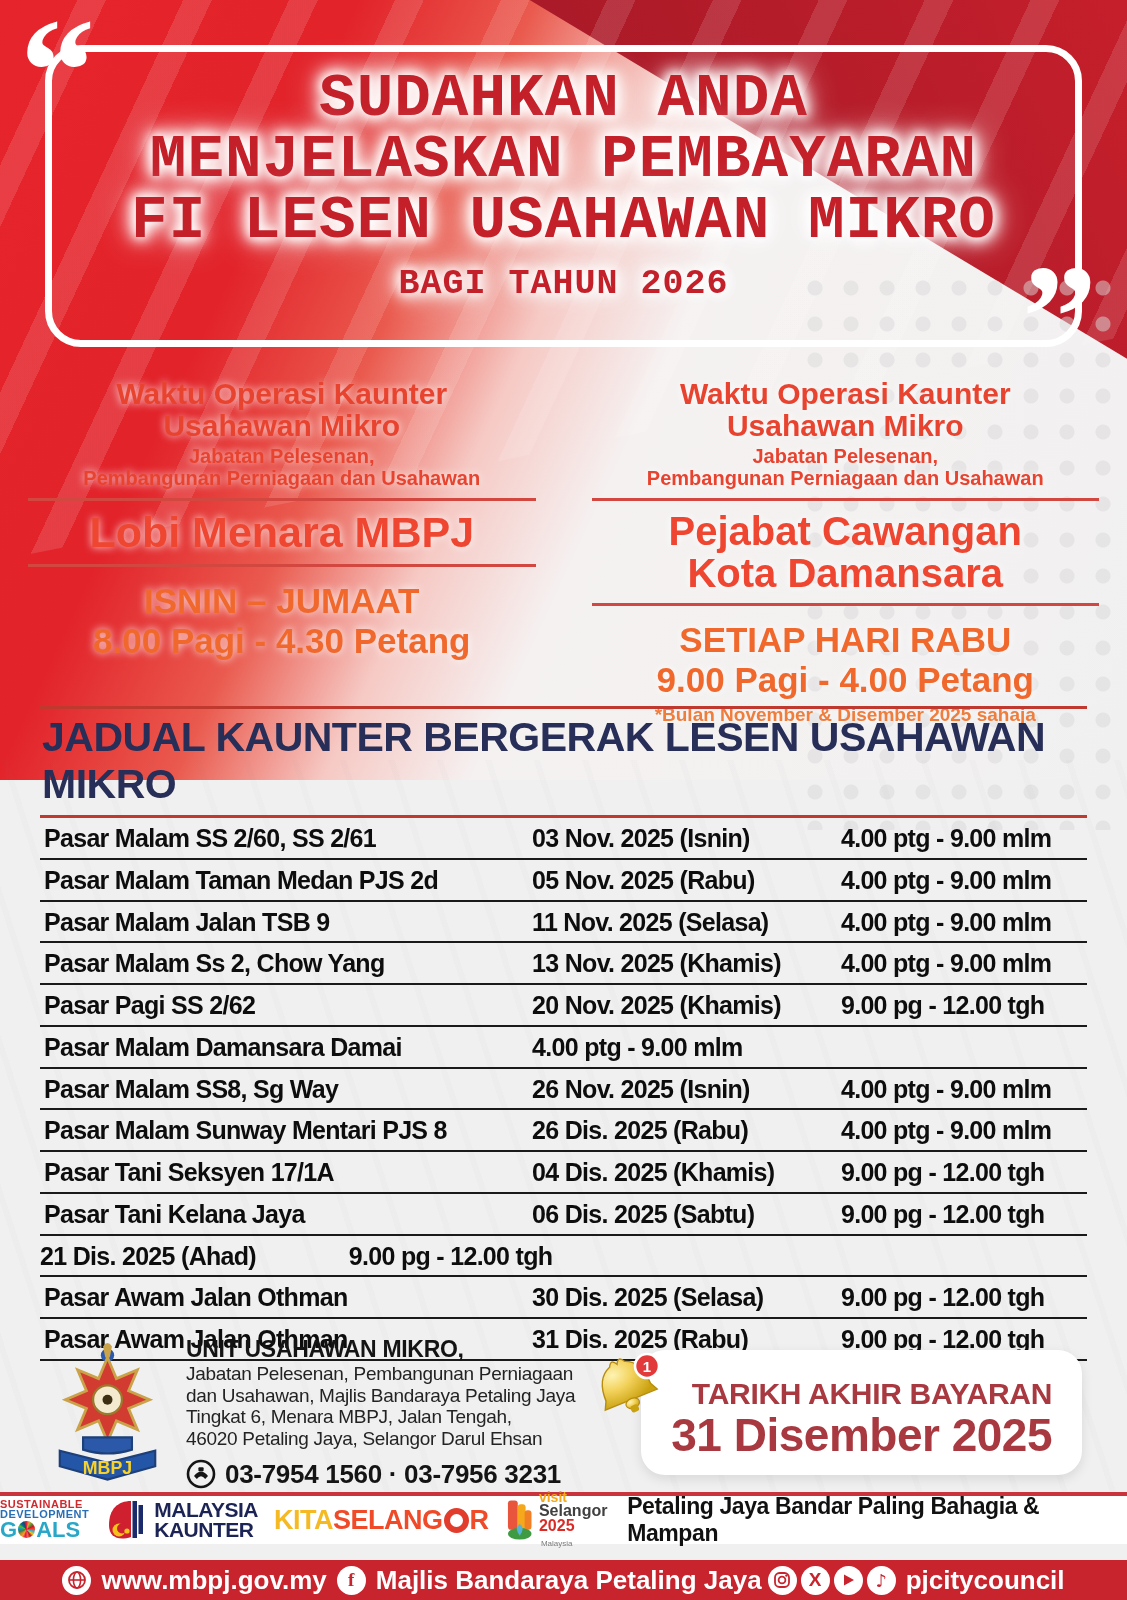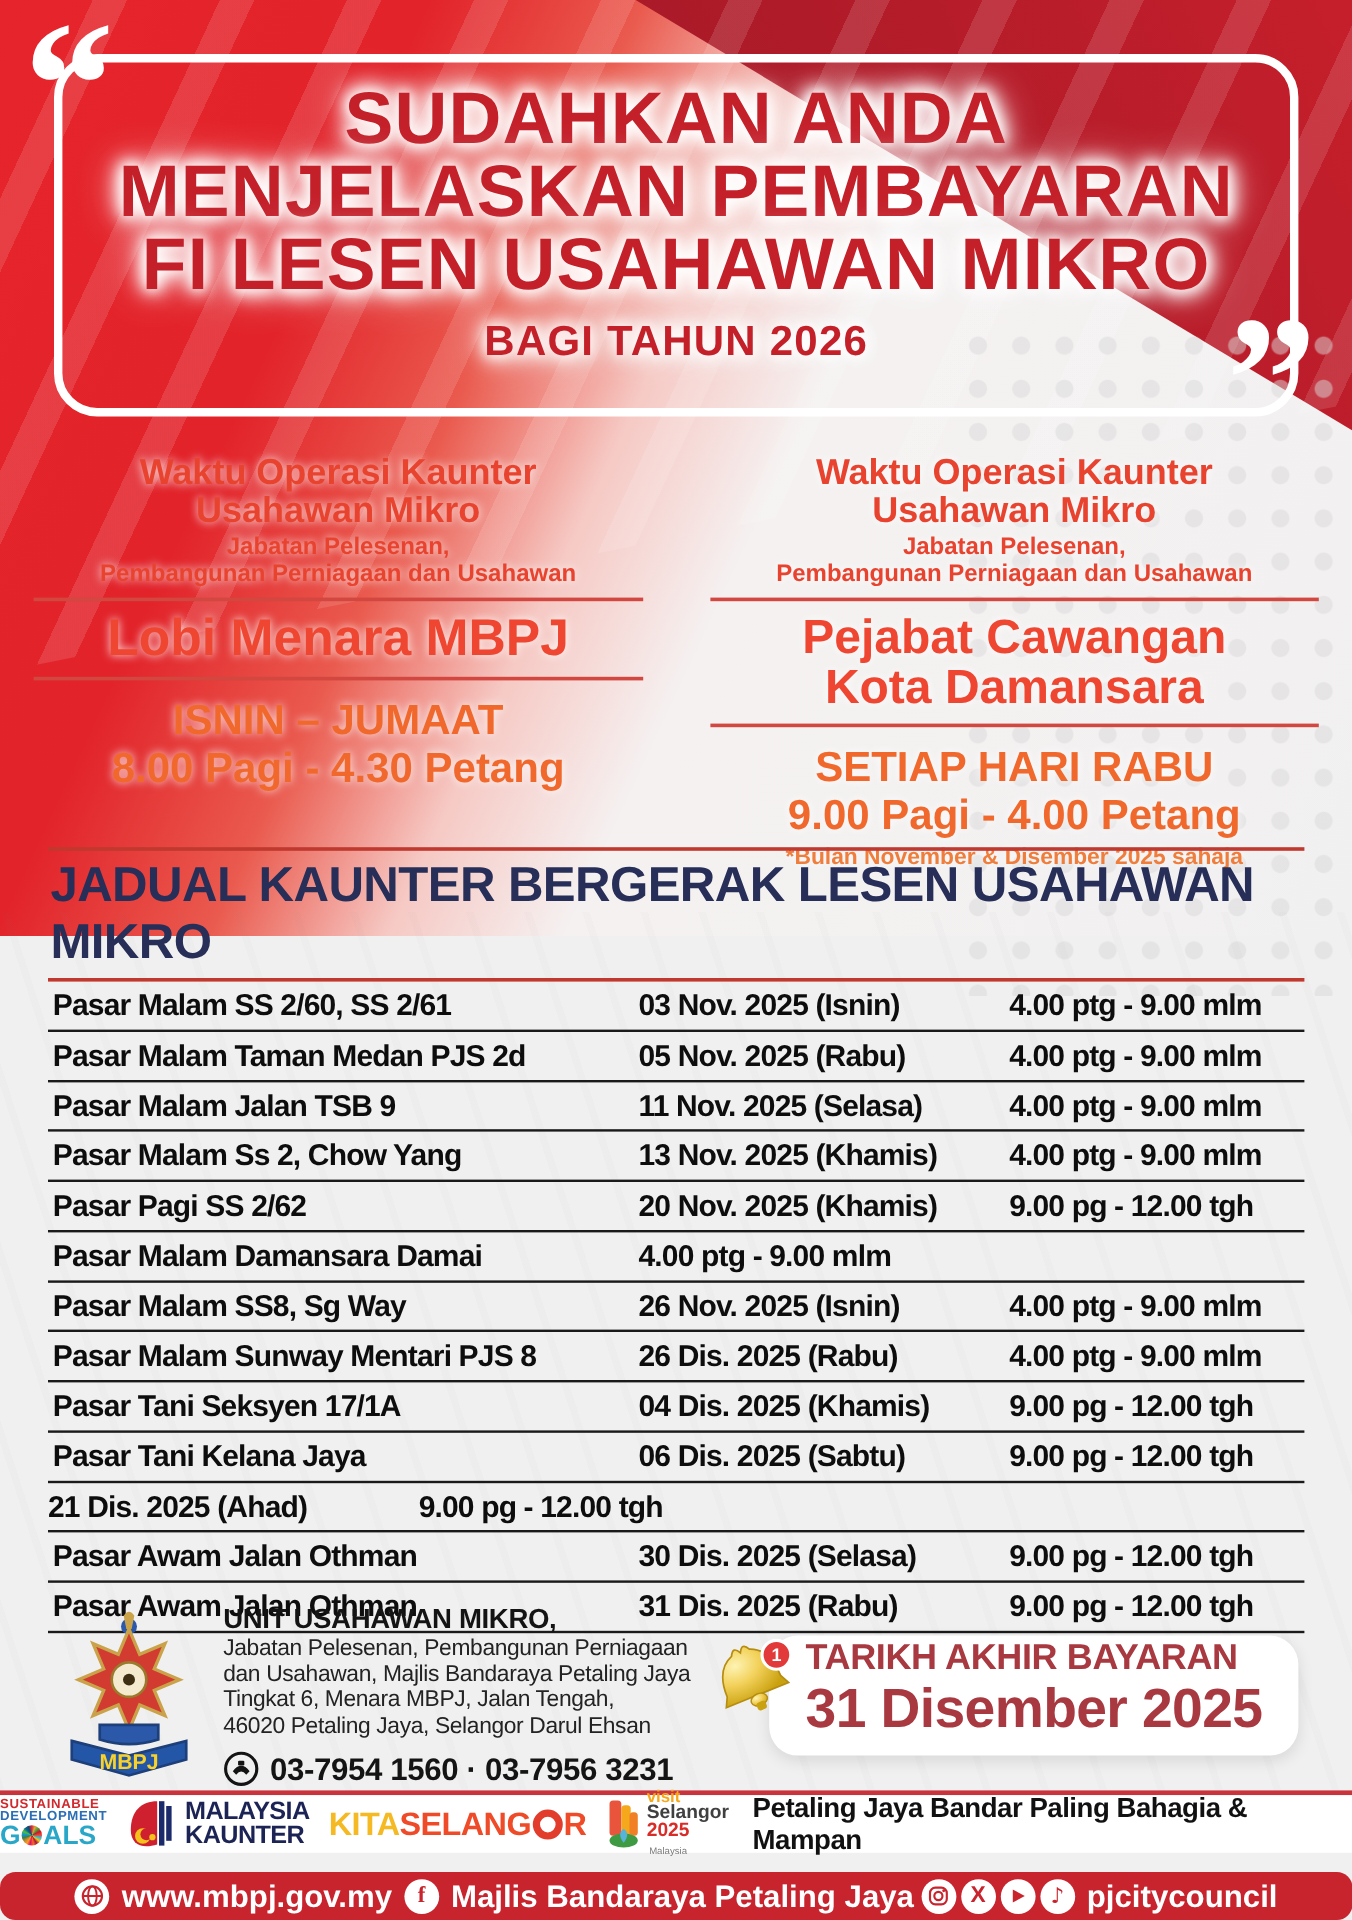--- a/index.html
+++ b/index.html
@@ -21,21 +21,21 @@
     background:repeating-linear-gradient(72deg,rgba(120,120,125,.05) 0 6px,rgba(255,255,255,0) 6px 46px);}
 
   
   .quote-box{position:absolute;left:45px;top:45px;width:1023px;height:288px;
     border:7px solid #fff;border-radius:36px;}
   .q{position:absolute;color:#fff;font-family:"Liberation Serif",serif;font-weight:bold;font-size:150px;line-height:1;}
   .q-open{left:20px;top:-4px;}
   .q-close{left:1022px;top:242px;}
   .main-title{position:absolute;top:68px;left:0;width:100%;text-align:center;color:#c4202a;font-weight:bold;
     line-height:1.0;letter-spacing:1px;
-    text-shadow:0 0 10px #fff,0 0 22px #fff,0 0 36px #fff,2px 2px 16px #fff,-2px -2px 16px #fff;}
+    text-shadow:0 0 10px #fff,0 0 22px #fff,0 0 36px #fff,2px 2px 16px #fff,-2px -2px 16px #fff;font-family:Liberation Mono, monospace;}
   .main-title .tl{font-size:61px;}
   .main-title .tl4{font-size:35px;margin-top:16px;}
 
   
   .columns{position:absolute;top:378px;left:0;width:100%;display:flex;}
   .col{width:50%;padding:0 28px;box-sizing:border-box;text-align:center;text-shadow:0 0 8px rgba(255,255,255,.9);}
   .col-heading{color:#e8432f;font-weight:bold;font-size:30px;line-height:1.08;}
   .col-dept{color:#e8432f;font-weight:bold;font-size:20px;line-height:1.1;margin-top:2px;}
   .rule{height:3px;background:#d24840;margin:9px 0;}
   .col-loc{color:#ee4630;font-weight:bold;font-size:43px;line-height:1.05;}
@@ -59,21 +59,21 @@
   
   .info-strip{position:absolute;top:1336px;left:45px;width:1037px;display:flex;align-items:center;}
   .crest{flex:0 0 125px;}
   .contact{margin-left:16px;}
   .org{font-weight:bold;font-size:23px;color:#141414;letter-spacing:-.3px;}
   .addr{font-size:19px;color:#232323;line-height:1.14;letter-spacing:-.3px;}
   .phone-row{display:flex;align-items:center;margin-top:9px;gap:9px;}
   .phone-num{font-weight:bold;font-size:26px;color:#141414;letter-spacing:-.3px;}
   .deadline{margin-left:auto;position:relative;}
   .bell{position:absolute;left:-58px;top:-6px;}
-  .dl-card{background:#fff;border-radius:24px;padding:2px 30px 16px;text-align:left;
+  .dl-card{background:#fff;border-radius:24px;padding:27px 30px 16px;text-align:right;
     box-shadow:0 4px 12px rgba(0,0,0,.10);}
   .dl-label{color:#a93940;font-weight:bold;font-size:30px;letter-spacing:-.3px;}
   .dl-date{color:#a93940;font-weight:bold;font-size:46px;line-height:1.05;letter-spacing:-.5px;}
 
   
   .strip-divider{position:absolute;top:1492px;left:0;width:100%;height:4px;background:#c8333c;}
   .logo-strip{position:absolute;top:1496px;left:0;width:100%;height:48px;background:#fff;
     display:flex;align-items:center;justify-content:center;gap:16px;}
   .sdg{line-height:.9;text-align:left;}
   .sdg .s1{color:#d02a2e;font-weight:bold;font-size:11px;letter-spacing:.5px;}
@@ -90,21 +90,21 @@
   .visit{display:flex;align-items:center;gap:5px;}
   .visit-text{line-height:.92;}
   .visit-text .v1{color:#f5a81c;font-weight:bold;font-size:14px;}
   .visit-text .v2{color:#404040;font-weight:bold;font-size:16px;}
   .visit-text .v3{color:#d92b27;font-weight:bold;font-size:16px;display:inline;}
   .visit-text .v4{color:#7a7a7a;font-size:8px;display:inline;margin-left:2px;}
   .tagline{color:#111;font-weight:bold;font-size:23px;letter-spacing:-.4px;}
 
   
   .bottom-bar{position:absolute;top:1560px;left:0;width:100%;height:40px;background:#c7242e;
-    display:flex;align-items:center;justify-content:center;gap:10px;color:#fff;font-weight:bold;font-size:26px;border-radius:13px;}
+    display:flex;align-items:center;justify-content:center;gap:10px;color:#fff;font-weight:bold;font-size:26px;}
   .icon-circle{width:29px;height:29px;border-radius:50%;background:#fff;color:#c7242e;
     display:inline-flex;align-items:center;justify-content:center;font-size:19px;font-weight:bold;flex:0 0 auto;}
   .soc-group{display:flex;gap:4px;margin-left:-4px;}
   .tiktok-glyph{font-family:"DejaVu Sans",sans-serif;font-size:18px;}
 </style>
 </head>
 <body>
 
 <div class="poster">
 

